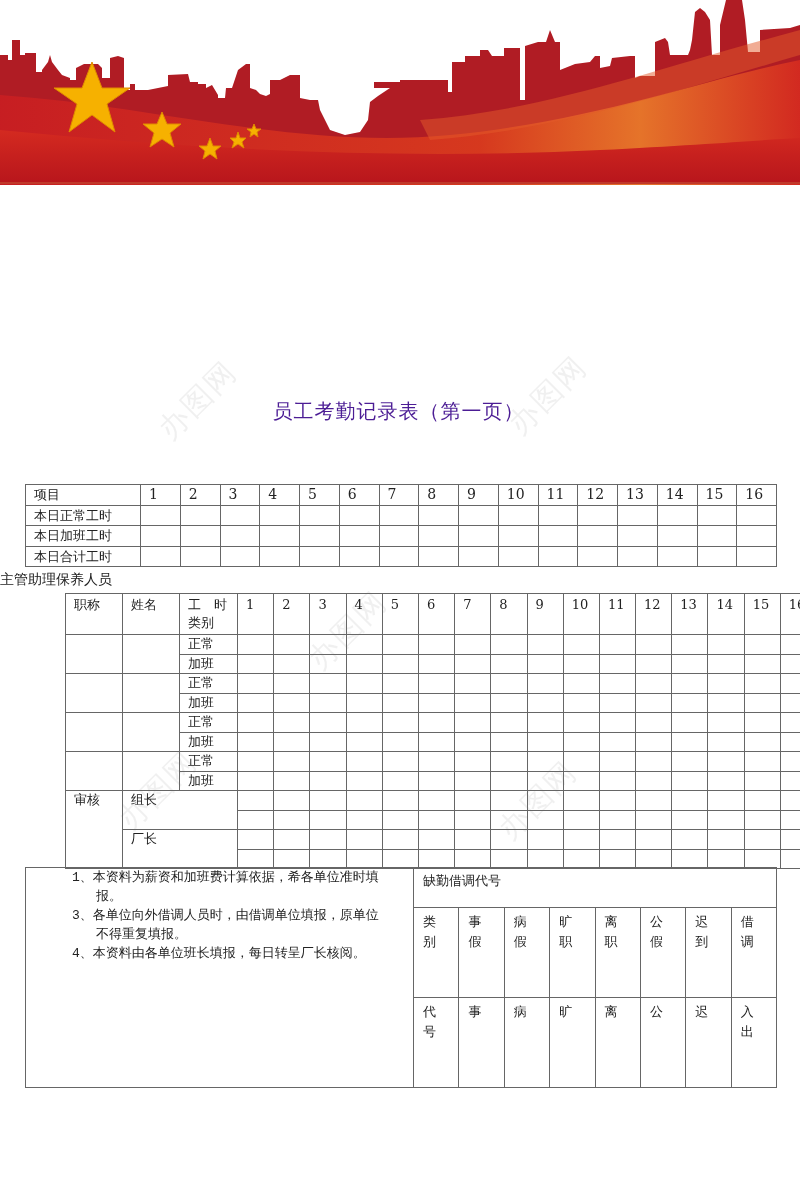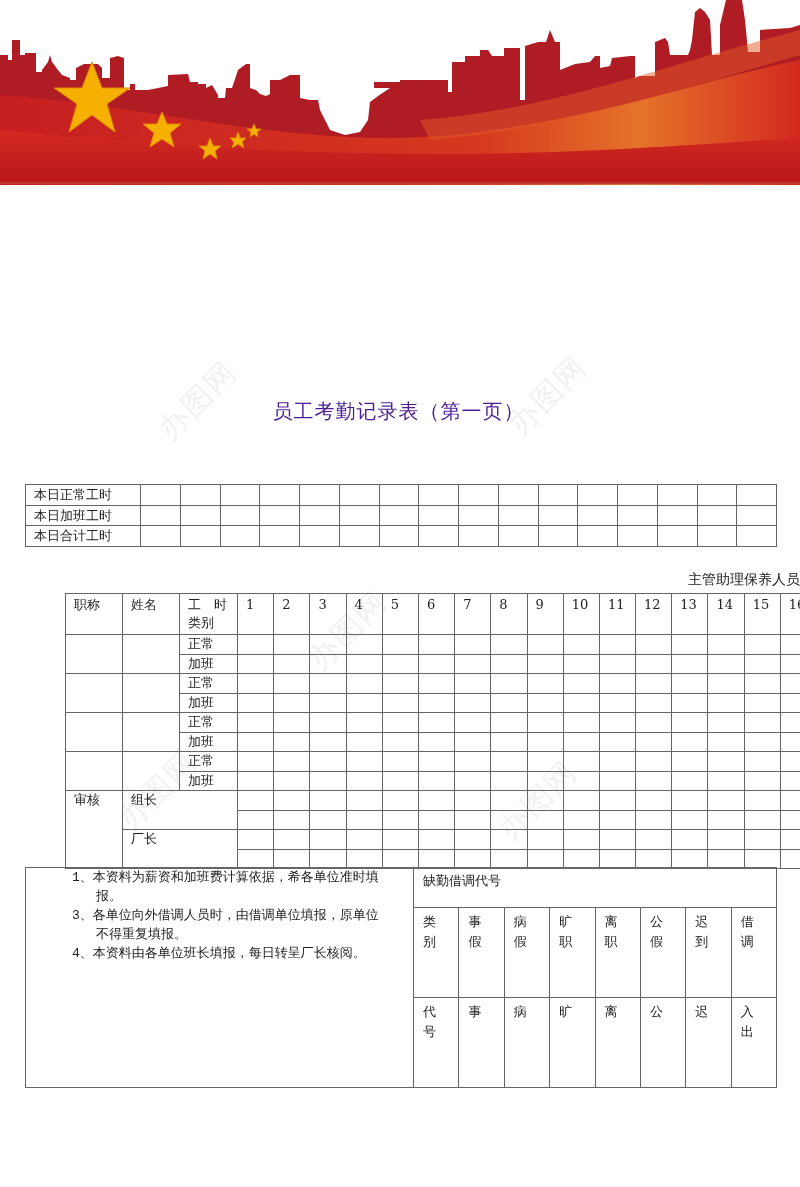--- a/index.html
+++ b/index.html
@@ -4,21 +4,21 @@
 <style>
   html,body{margin:0;padding:0;}
   body{width:800px;height:1187px;position:relative;background:#ffffff;overflow:hidden;font-family:"DejaVu Serif","Liberation Serif",serif;color:#222;}
   .banner{position:absolute;left:0;top:0;width:800px;height:185px;overflow:hidden;}
   .title{position:absolute;left:0;width:797px;top:398px;text-align:center;font-size:20px;font-family:"DejaVu Sans","Liberation Sans",sans-serif;color:#4c1d95;letter-spacing:1px;}
   table{border-collapse:collapse;position:absolute;table-layout:fixed;}
   td{border:1px solid #666;padding:0 0 0 8px;font-size:13px;vertical-align:top;overflow:hidden;white-space:nowrap;}
   .t1{left:25px;top:484px;width:751px;}
   .t1 td{height:19.5px;line-height:19px;font-size:14px;}
   .t1 td.lbl{font-size:13px;}
-  .subtitle{position:absolute;left:0;width:800px;top:571px;text-align:right;font-size:14px;}
+  .subtitle{position:absolute;left:0;width:800px;top:571px;text-align:left;font-size:14px;}
   .t2{left:25px;top:593px;width:751px;margin-left:40px;}
   .t2 td{height:18.5px;line-height:18px;}
   .t2 tr.hdr td{height:38px;padding-top:2px;line-height:18px;}
   .t2 td.wrap{white-space:normal;}
   .notes{position:absolute;left:25px;top:867px;width:388px;height:219px;border:1px solid #666;border-right:none;font-size:13px;line-height:19px;}
   .notes .head{padding:2px 0 0 8px;}
   .notes .item{padding-left:70px;text-indent:-24px;margin-left:0;width:290px;white-space:normal;font-family:Liberation Mono, monospace;}
   .codes{left:413px;top:867px;width:363px;}
   .codes td{white-space:normal;padding:4px 0 0 9px;line-height:20px;}
   .codes tr.ch td{height:35px;font-family:Liberation Mono, monospace;}
@@ -67,20 +67,39 @@
 <div class="wm" style="left:490px;top:780px;">办图网</div>
 
 <div class="title">员工考勤记录表（第一页）</div>
 
 <table class="t1">
   <colgroup>
     <col style="width:115px">
     <col span="16" style="width:39.75px">
   </colgroup>
   <tbody>
+      <tr>
+    <td class="lbl">项目</td>
+    <td>1</td>
+    <td>2</td>
+    <td>3</td>
+    <td>4</td>
+    <td>5</td>
+    <td>6</td>
+    <td>7</td>
+    <td>8</td>
+    <td>9</td>
+    <td>10</td>
+    <td>11</td>
+    <td>12</td>
+    <td>13</td>
+    <td>14</td>
+    <td>15</td>
+    <td>16</td>
+  </tr>
   <tr>
     <td class="lbl">本日正常工时</td>
     <td></td>
         <td></td>
         <td></td>
         <td></td>
         <td></td>
         <td></td>
         <td></td>
         <td></td>

